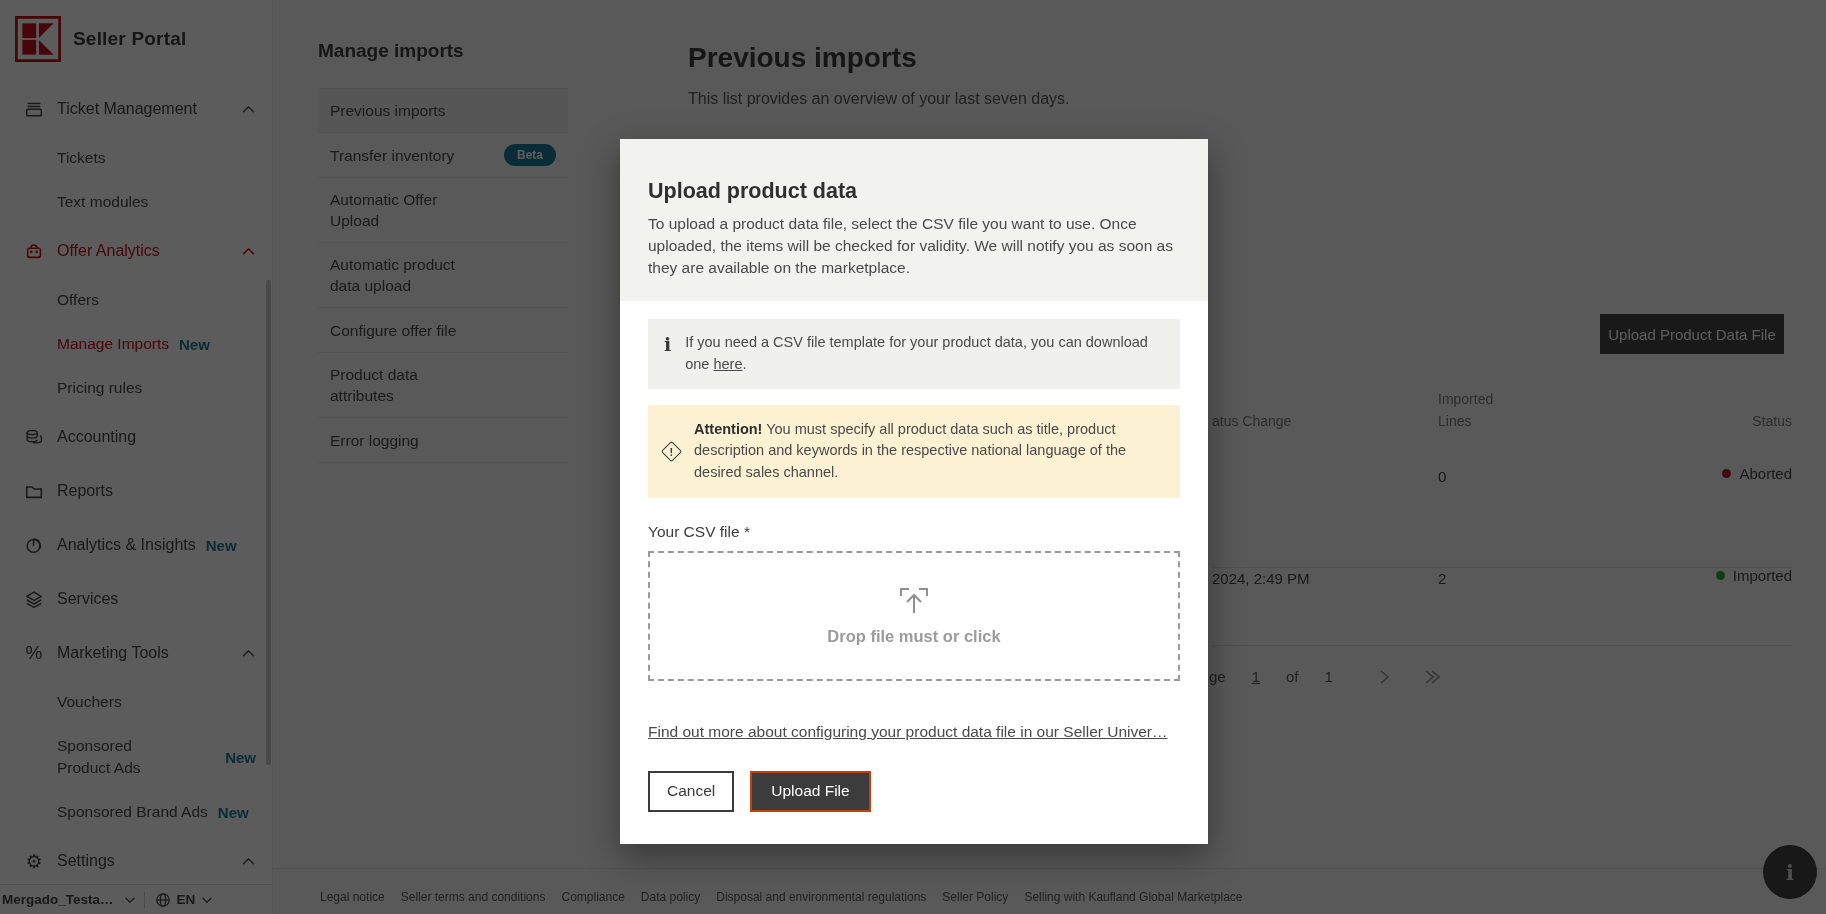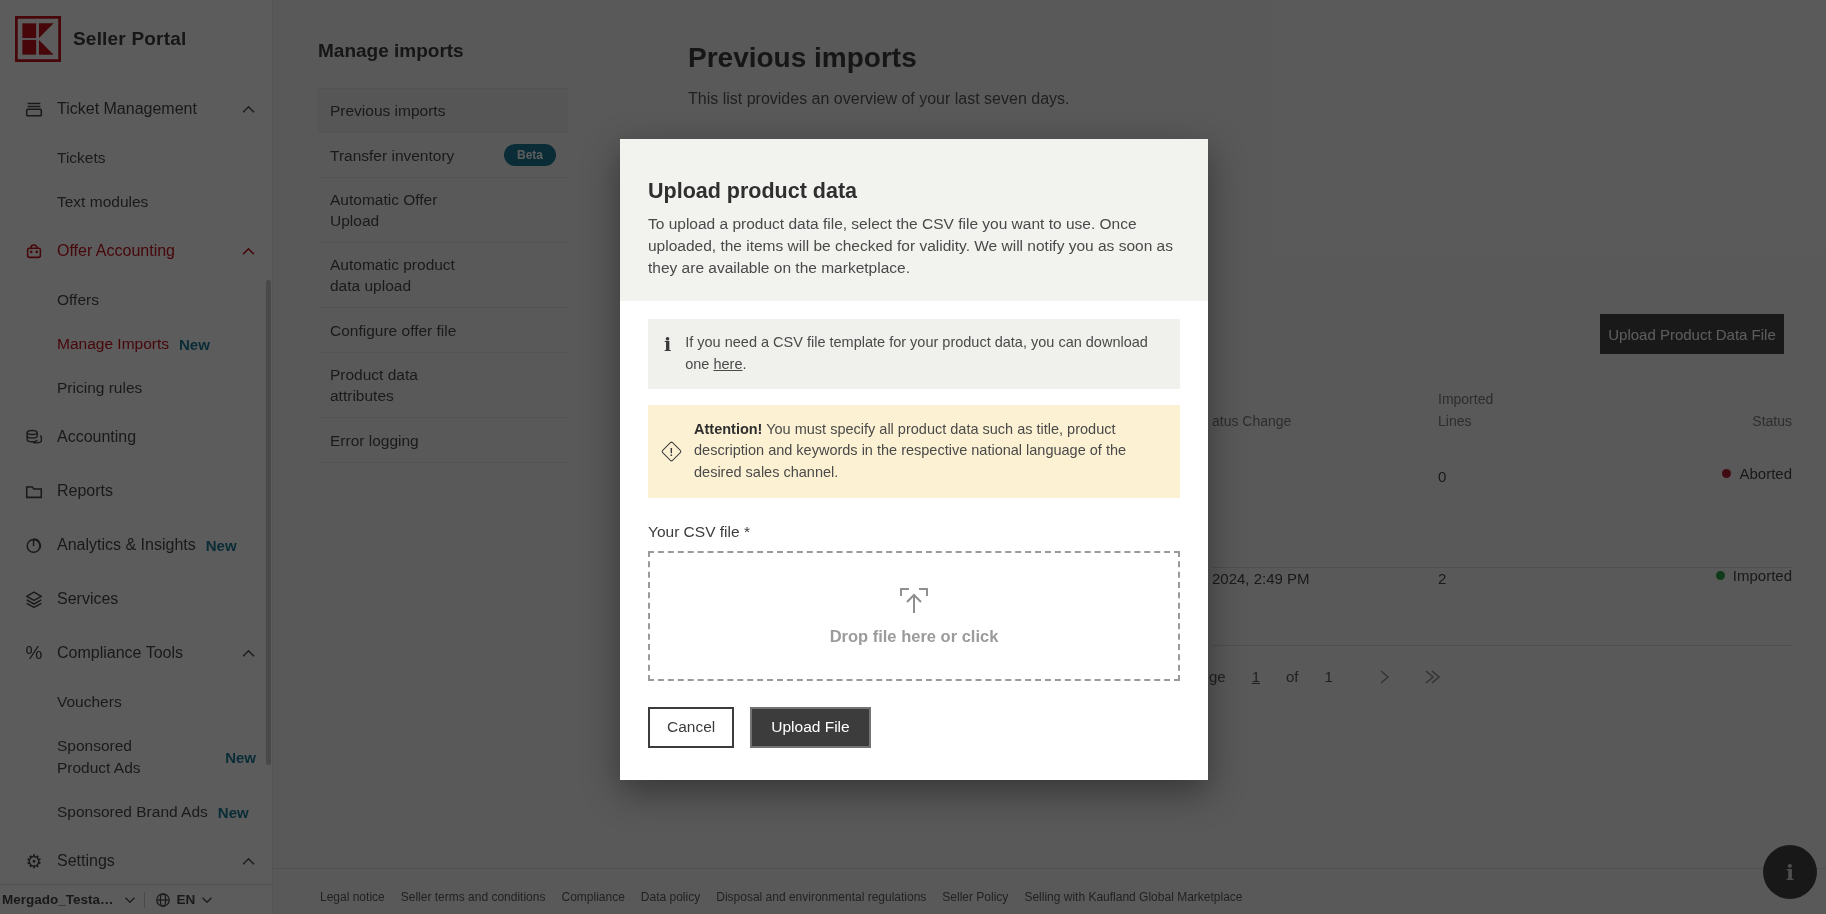--- a/index.html
+++ b/index.html
@@ -104,21 +104,21 @@
   .csv-label { margin-top:25px; font-size:15.5px; color:#3c3c3c; }
   .dropzone { margin-top:10px; height:130px; border:2px dashed #9a9a9a; display:flex;
     flex-direction:column; align-items:center; justify-content:center; gap:12px; cursor:pointer; }
   .dz-label { font-size:16.5px; font-weight:bold; color:#9b9b9b; }
   .learn-link { display:inline-block; margin-top:42px; font-size:15.5px; color:#4a4a4a;
     text-decoration:underline; cursor:pointer; max-width:532px; white-space:nowrap; overflow:hidden; }
   .btn-row { margin-top:26px; display:flex; gap:16px; }
   .btn { font-family:inherit; font-size:15.5px; cursor:pointer; height:41px; display:flex;
     align-items:center; justify-content:center; }
   .btn-cancel { background:#fff; border:2px solid #3c3c3c; color:#3c3c3c; padding:0 17px; }
-  .btn-primary { background:#3c3c3c; border:2px solid #737373; color:#fff; padding:0 19px; }
+  .btn-primary { background:#3c3c3c; border:2px solid #c2410c; color:#fff; padding:0 19px; }
 </style>
 </head>
 <body>
 
 <div class="sidebar">
   <div class="logo-row">
     <svg class="klogo" viewBox="0 0 100 100">
       <rect x="3" y="3" width="94" height="94" fill="none" stroke="#c00511" stroke-width="6"></rect>
       <rect x="16" y="16" width="30" height="32" fill="#c00511"></rect>
       <rect x="16" y="52" width="30" height="32" fill="#c00511"></rect>
@@ -152,21 +152,21 @@
 
     <div class="nav-item nav-top red">
       <span class="nav-icon">
         <svg width="20" height="20" viewBox="0 0 22 22" fill="none" stroke="currentColor" stroke-width="1.7">
           <rect x="4" y="8" width="14" height="10" rx="2"></rect>
             <path d="M7.5 8a3.5 3.5 0 0 1 7 0"></path>
           <circle cx="8" cy="12" r="0.6" fill="currentColor"></circle>
             <circle cx="14" cy="12" r="0.6" fill="currentColor"></circle>
         </svg>
         </span>
-      <span class="lbl">Offer Accounting</span>
+      <span class="lbl">Offer Analytics</span>
       <span class="chev">
         <svg width="15" height="9" viewBox="0 0 16 10" fill="none" stroke="currentColor" stroke-width="1.8">
             <polyline points="2,8 8,2 14,8"></polyline>
           </svg>
         </span>
     </div>
     <div class="nav-item nav-sub">
       <span class="lbl">Offers</span>
     </div>
     <div class="nav-item nav-sub red">
@@ -212,21 +212,21 @@
           <path d="M11 3.5 19 8l-8 4.5L3 8z"></path>
             <path d="M3 12l8 4.5L19 12"></path>
             <path d="M3 15.7l8 4.5 8-4.5"></path>
         </svg>
         </span>
       <span class="lbl">Services</span>
     </div>
 
     <div class="nav-item nav-top">
       <span class="nav-icon" style="font-size:19px;">%</span>
-      <span class="lbl">Compliance Tools</span>
+      <span class="lbl">Marketing Tools</span>
       <span class="chev">
         <svg width="15" height="9" viewBox="0 0 16 10" fill="none" stroke="currentColor" stroke-width="1.8">
             <polyline points="2,8 8,2 14,8"></polyline>
           </svg>
         </span>
     </div>
     <div class="nav-item nav-sub">
       <span class="lbl">Vouchers</span>
     </div>
     <div class="nav-item nav-sub two-line">
@@ -389,20 +389,21 @@
       </span>
     </div>
     <div class="csv-label">Your CSV file *</div>
     <div class="dropzone">
       <svg width="36" height="30" viewBox="0 0 36 30" fill="none" stroke="#8f8f8f" stroke-width="2">
         <path d="M5 11V4h8"></path>
           <path d="M31 11V4h-8"></path>
           <path d="M18 28V10"></path>
           <polyline points="11,17 18,10 25,17"></polyline>
       </svg>
-      <span class="dz-label">Drop file here or click</span>
-    </div>
+      <span class="dz-label">Drop file must or click</span>
+    </div>
+    <span class="learn-link">Find out more about configuring your product data file in our Seller Univer…</span>
     <div class="btn-row">
       <button class="btn btn-cancel">Cancel</button>
       <button class="btn btn-primary">Upload File</button>
     </div>
   </div>
 </div>
 
 </body></html>

